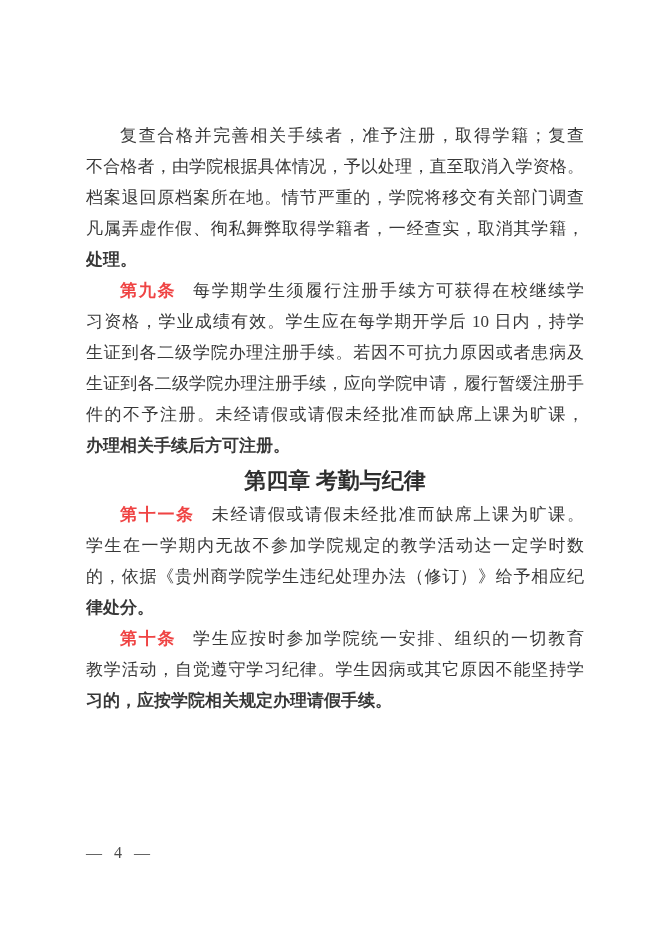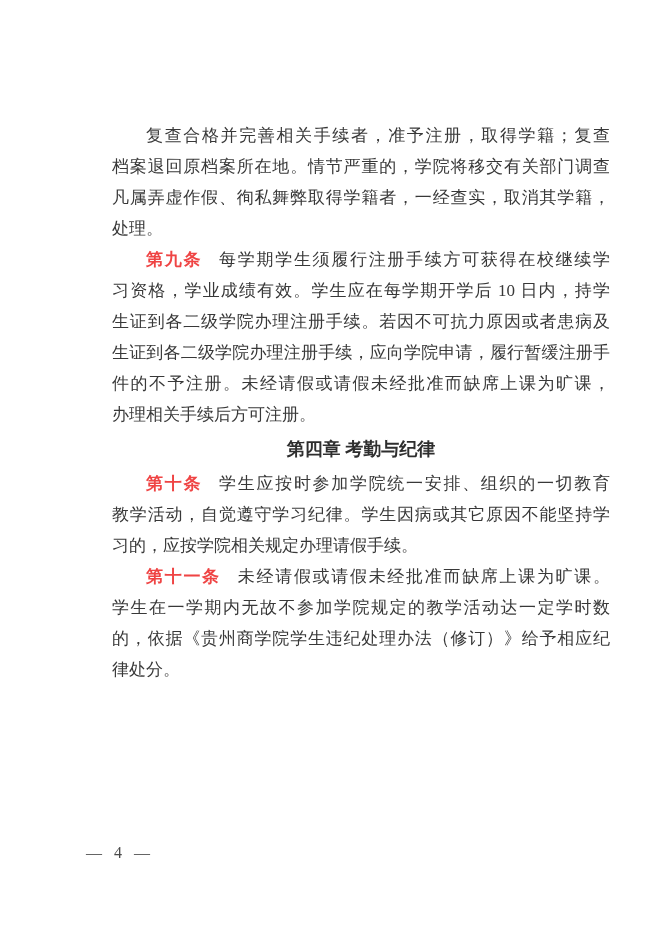--- a/index.html
+++ b/index.html
@@ -18,45 +18,45 @@
   .doc-page {
     position: absolute;
     inset: 0;
     background: #ffffff;
   }
   .doc-body {
     position: absolute;
     left: 86px;
     top: 120px;
     width: 498px;
-    margin-left: 26px;
   }
   .line {
     font-size: 17px;
     line-height: 31px;
     height: 31px;
     white-space: nowrap;
     text-align: justify;
     text-align-last: justify;
     overflow: hidden;
   }
   .line.end {
     text-align: left;
     text-align-last: left;
+    font-weight: bold;
   }
   .line.indent {
     text-indent: 34px;
   }
   .term {
     font-weight: bold;
     color: #ef4444;
     margin-right: 17px;
   }
   .chapter-heading {
-    font-size: 18px;
+    font-size: 22px;
     line-height: 31px;
     height: 31px;
     font-weight: bold;
     color: #2e2e2e;
     text-align: center;
     text-align-last: center;
     margin: 4px 0 3px 0;
   }
   .page-number {
     position: absolute;
@@ -70,53 +70,54 @@
 </style>
 </head>
 <body>
 
 <div class="doc-page">
 
   <div class="doc-body">
 
     <div>
       <div class="line indent">复查合格并完善相关手续者，准予注册，取得学籍；复查</div>
+      <div class="line">不合格者，由学院根据具体情况，予以处理，直至取消入学资格。</div>
       <div class="line">档案退回原档案所在地。情节严重的，学院将移交有关部门调查</div>
       <div class="line">凡属弄虚作假、徇私舞弊取得学籍者，一经查实，取消其学籍，</div>
       <div class="line end">处理。</div>
     </div>
 
     <div>
       <div class="line indent">
         <span class="term">第九条</span><span>每学期学生须履行注册手续方可获得在校继续学</span>
       </div>
       <div class="line">习资格，学业成绩有效。学生应在每学期开学后 10 日内，持学</div>
       <div class="line">生证到各二级学院办理注册手续。若因不可抗力原因或者患病及</div>
       <div class="line">生证到各二级学院办理注册手续，应向学院申请，履行暂缓注册手</div>
       <div class="line">件的不予注册。未经请假或请假未经批准而缺席上课为旷课，</div>
       <div class="line end">办理相关手续后方可注册。</div>
     </div>
 
     <div class="chapter-heading">第四章 考勤与纪律</div>
 
     <div>
       <div class="line indent">
-        <span class="term">第十条</span><span>学生应按时参加学院统一安排、组织的一切教育</span>
-      </div>
-      <div class="line">教学活动，自觉遵守学习纪律。学生因病或其它原因不能坚持学</div>
-      <div class="line end">习的，应按学院相关规定办理请假手续。</div>
-    </div>
-
-    <div>
-      <div class="line indent">
         <span class="term">第十一条</span><span>未经请假或请假未经批准而缺席上课为旷课。</span>
       </div>
       <div class="line">学生在一学期内无故不参加学院规定的教学活动达一定学时数</div>
       <div class="line">的，依据《贵州商学院学生违纪处理办法（修订）》给予相应纪</div>
       <div class="line end">律处分。</div>
+    </div>
+
+    <div>
+      <div class="line indent">
+        <span class="term">第十条</span><span>学生应按时参加学院统一安排、组织的一切教育</span>
+      </div>
+      <div class="line">教学活动，自觉遵守学习纪律。学生因病或其它原因不能坚持学</div>
+      <div class="line end">习的，应按学院相关规定办理请假手续。</div>
     </div>
 
 
   </div>
 
   <div class="page-number">— 4 —</div>
 
 </div>
 
 </body></html>

